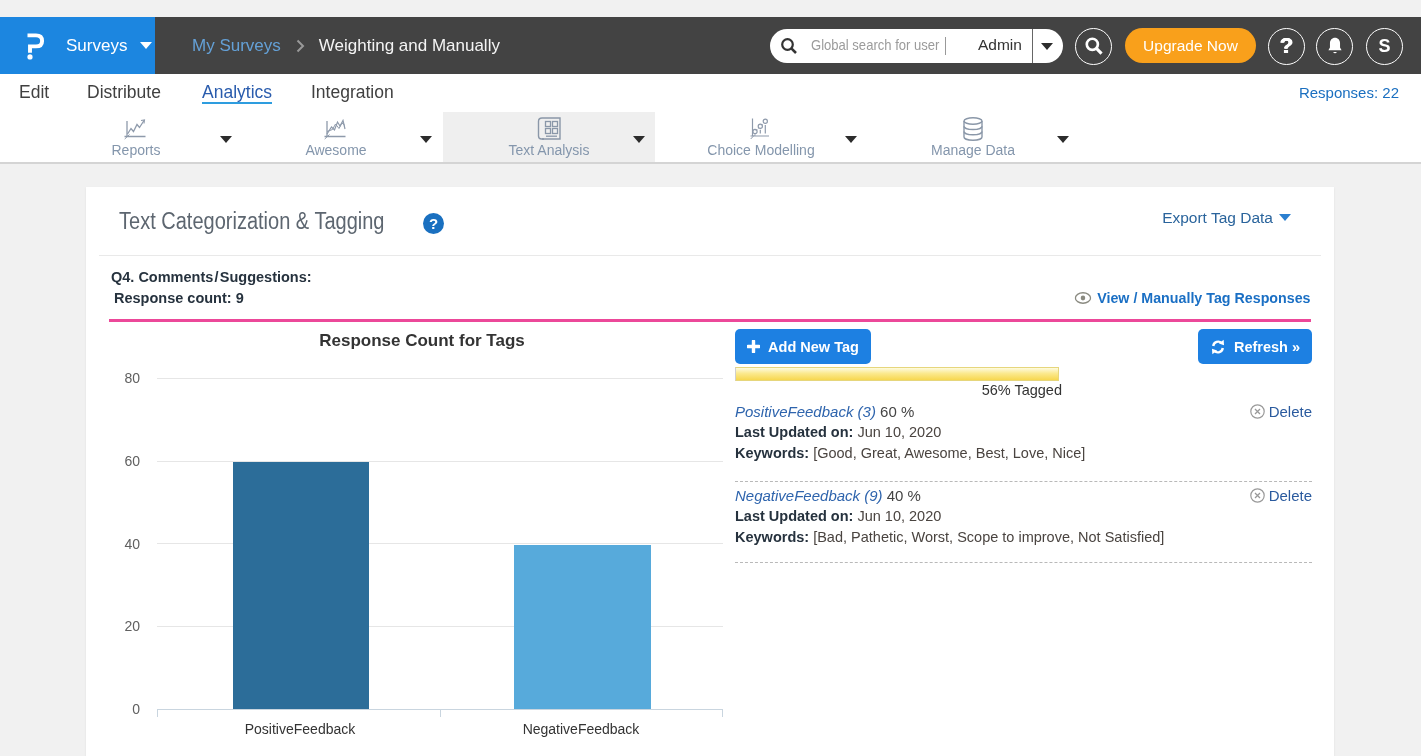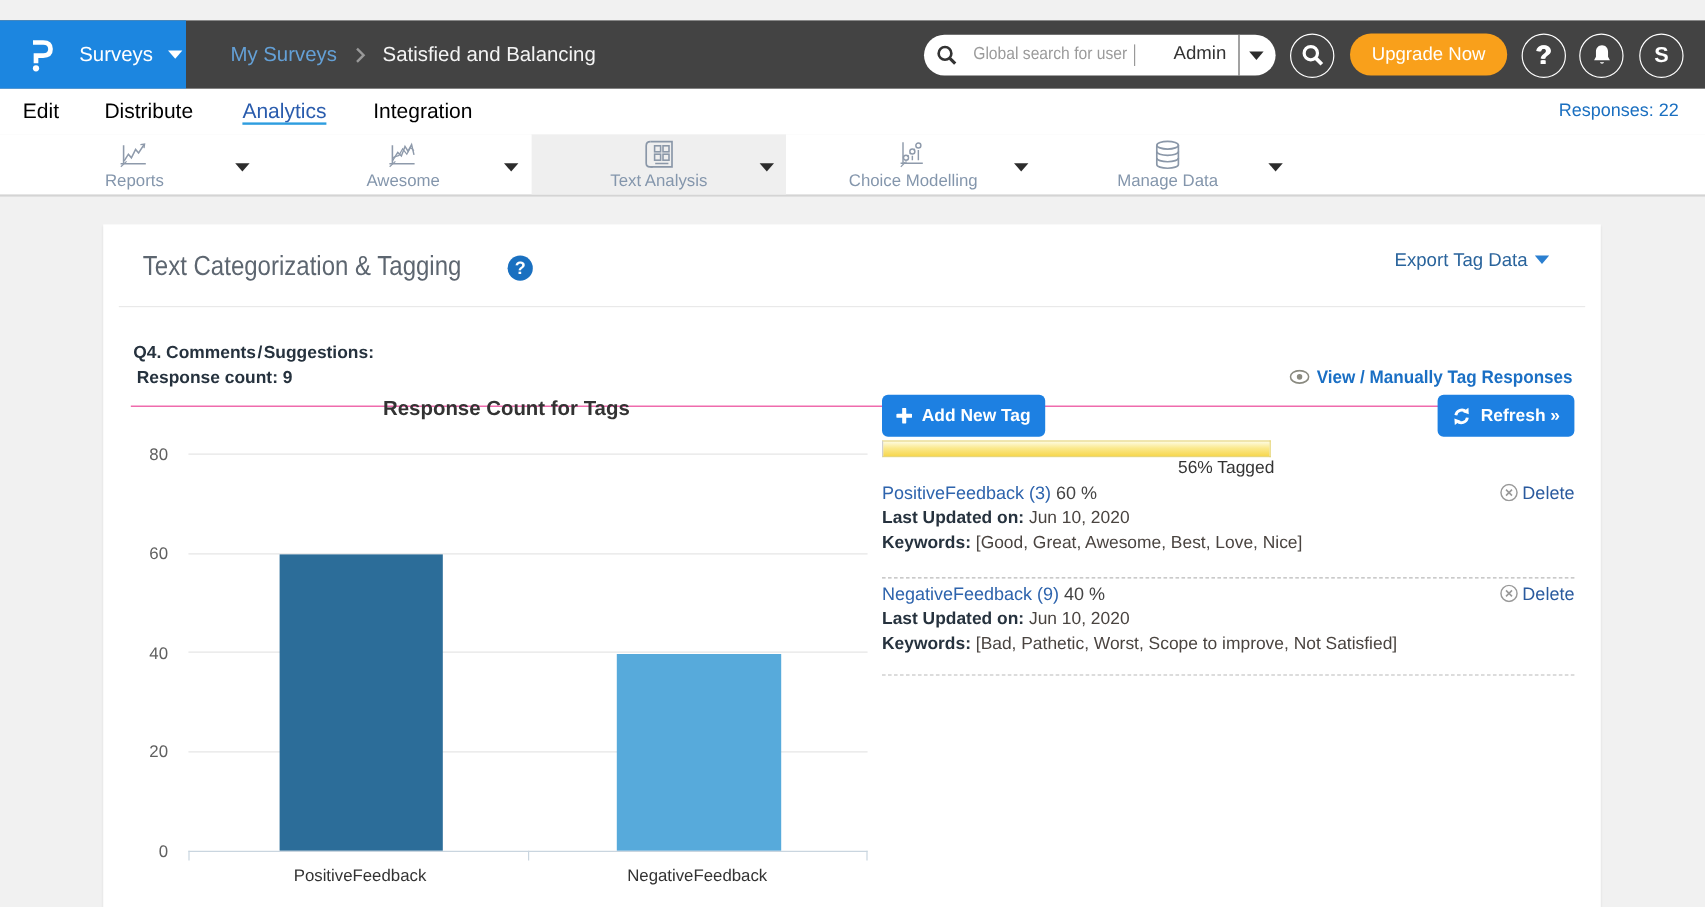--- a/index.html
+++ b/index.html
@@ -23,21 +23,21 @@
 .searchpill .ph { position:absolute; left:41px; top:8px; color:#9b9b9b; font-size:14.5px; white-space:nowrap; transform:scaleX(0.9); transform-origin:left center; }
 .searchpill .cur { position:absolute; left:175px; top:8px; width:1px; height:18px; background:#999; }
 .searchpill .admin { position:absolute; left:208px; top:7px; color:#333; font-size:15.5px; }
 .searchpill .vsep { position:absolute; left:262px; top:0; width:1px; height:34px; background:#666; }
 .searchpill .caret-d { position:absolute; left:271px; top:14px; border-left-width:6px; border-right-width:6px; border-top-width:7px; }
 .circbtn { position:absolute; top:10.5px; width:37px; height:37px; border-radius:50%; background:#434343; border:1.5px solid #fff; display:flex; align-items:center; justify-content:center; color:#fff; }
 .upgrade { position:absolute; left:1125px; top:11px; width:131px; height:35px; border-radius:17.5px; background:#f9a01b; color:#fff; font-weight:normal; font-size:15.5px; display:flex; align-items:center; justify-content:center; }
 
 
 .row2 { position:relative; height:38px; background:#fff; }
-.row2 .tab { position:absolute; top:0; height:37px; line-height:37px; font-size:17.5px; color:#000000; }
+.row2 .tab { position:absolute; top:0; height:37px; line-height:37px; font-size:17.5px; color:#404040; }
 .row2 .tab.active { color:#2a5cad; border-bottom:2.5px solid #2e9ddf; height:29.8px; line-height:37px; }
 .row2 .resp { position:absolute; right:22px; top:0; height:37px; line-height:37px; color:#1a6fc0; font-size:15px; }
 
 
 .row3 { position:relative; height:52px; background:#fff; border-bottom:2px solid #d4d4d4; }
 .bigtab { position:absolute; top:0; width:212px; height:50px; }
 .bigtab.sel { background:#efefef; }
 .bigtab .icon { position:absolute; left:50%; transform:translateX(-50%); top:4px; }
 .bigtab .lbl { position:absolute; width:100%; text-align:center; top:30px; font-size:14px; color:#8496ac; }
 .bigtab .caret-d { position:absolute; right:10px; top:24px; border-left-width:6.5px; border-right-width:6.5px; border-top-width:7px; }
@@ -45,37 +45,37 @@
 
 .main { position:relative; height:609px; background:#f1f1f1; }
 .card { position:absolute; left:86px; top:23px; width:1248px; height:600px; background:#fff; box-shadow:0 1px 2px rgba(0,0,0,0.08); }
 .cardhead { position:relative; height:68.5px; border-bottom:1px solid #e9e9e9; margin:0 13px; }
 .cardtitle { position:absolute; left:20px; top:21px; font-size:23px; color:#5d6670; }
 .tscale { display:inline-block; transform:scaleX(0.87); transform-origin:left center; white-space:nowrap; }
 .qmark { position:absolute; left:324px; top:25.5px; width:21px; height:21px; border-radius:50%; background:#1a70c0; color:#fff; font-size:15px; font-weight:bold; text-align:center; line-height:21px; }
 .export { position:absolute; right:30px; top:22px; font-size:15.5px; color:#2a649c; }
 .export .caret-d { border-top-color:#2b7fd0; border-left-width:6px; border-right-width:6px; border-top-width:7px; margin-left:6px; vertical-align:2px; }
 
-.qsection { position:relative; margin:17px 23px; height:66px; border-bottom:1px solid #ec4899; }
+.qsection { position:relative; margin:0 23px; height:66px; border-bottom:3px solid #ec4899; }
 .qsection .q1 { position:absolute; left:2px; top:13px; font-size:14.5px; font-weight:bold; color:#26323e; }
 .qsection .q2 { position:absolute; left:5px; top:34px; font-size:14.5px; font-weight:bold; color:#26323e; }
 .viewlink { position:absolute; right:0px; top:33px; font-size:15px; font-weight:bold; color:#1a6fc4; }
 .vscale { display:inline-block; transform:scaleX(0.95); transform-origin:right center; white-space:nowrap; }
 
 .content { position:absolute; left:0; top:134px; width:100%; }
 .chart { position:absolute; left:24px; top:0px; }
 .rightpanel { position:absolute; left:649px; top:0; width:577px; }
 .btn { background:#1d80e2; color:#fff; border-radius:5px; font-size:14.5px; font-weight:bold; display:flex; align-items:center; justify-content:center; }
 .addbtn { position:absolute; left:0px; top:8px; width:136px; height:35px; }
 .refreshbtn { position:absolute; right:0px; top:8px; width:114px; height:35px; }
 .progress { position:absolute; left:0; top:46px; width:324px; height:13.5px; background:linear-gradient(#fefbe0 0%, #fbe98e 45%, #f7d74f 100%); border:1px solid #e6d67c; border-left-color:#cfcfcf; }
 .tagged { position:absolute; left:0; top:61px; width:327px; text-align:right; font-size:14.5px; color:#333; }
 .tagblock { position:absolute; left:0; width:577px; }
 .tagblock .trow1 { font-size:15px; line-height:21px; }
-.tagblock .tlink { color:#2e64ad; }
+.tagblock .tlink { color:#2e64ad;font-style:italic; }
 .tagblock .trow { font-size:14.5px; color:#4a4440; line-height:21px; }
 .tagblock b { color:#26323e; }
 .delete { position:absolute; right:0; top:0; color:#2a5a9e; font-size:15px; line-height:21px; }
 .dashsep { position:absolute; left:0; width:577px; border-top:1px dashed #b9b9b9; }
 .bottomline { position:absolute; left:14px; top:575px; width:1221px; border-top:1px solid #ccd8e2; }
 </style>
 </head>
 <body>
 <div class="topbar">
   <div class="logoblock">
@@ -86,21 +86,21 @@
     <span class="surveys">Surveys</span>
     <span class="caret caret-w"></span>
   </div>
   <div class="breadcrumb">
       <span class="bc1">My Surveys</span>
       <span class="sep">
         <svg width="9" height="14" viewBox="0 0 9 14">
           <polyline points="1.5,1.5 7,7 1.5,12.5" fill="none" stroke="#999" stroke-width="2"></polyline>
         </svg>
       </span>
-      <span class="bc2">Satisfied and Balancing</span>
+      <span class="bc2">Weighting and Manually</span>
     </div>
   <div class="searchpill">
     <svg class="mag" width="18" height="18" viewBox="0 0 18 18">
         <circle cx="7.5" cy="7.5" r="5.3" fill="none" stroke="#333" stroke-width="2.2"></circle>
         <line x1="11.6" y1="11.6" x2="16" y2="16" stroke="#333" stroke-width="2.6"></line>
       </svg>
     <span class="ph">Global search for user</span>
     <span class="cur"></span>
     <span class="admin">Admin</span>
     <span class="vsep"></span>
@@ -125,21 +125,21 @@
 
 <div class="row2">
   <span class="tab" style="left:19px;">Edit</span>
   <span class="tab" style="left:87px;">Distribute</span>
   <span class="tab active" style="left:202px;">Analytics</span>
   <span class="tab" style="left:311px;">Integration</span>
   <span class="resp">Responses: 22</span>
 </div>
 
 <div class="row3">
-  <div class="bigtab" style="left:6px;">
+  <div class="bigtab" style="left:30px;">
     <span class="icon"><svg width="25" height="25" viewBox="0 0 25 25">
           <path d="M3.5 5 L3.5 20.5 M1 20.5 L22 20.5" fill="none" stroke="#8e9aab" stroke-width="1.3"></path>
           <path d="M1.2 23 L6 18.5" stroke="#8e9aab" stroke-width="1"></path>
           <polyline points="4,18 7.5,12.5 10,15.5 13.5,8.5 16,11.5 20.5,4.5" fill="none" stroke="#8e9aab" stroke-width="1.3"></polyline>
           <path d="M17.5 4.5 L21 4 L20.5 7.5" fill="none" stroke="#8e9aab" stroke-width="1.1"></path>
         </svg></span>
     <span class="lbl">Reports</span>
     <span class="caret-d"></span>
   </div>
   <div class="bigtab" style="left:230px;">

